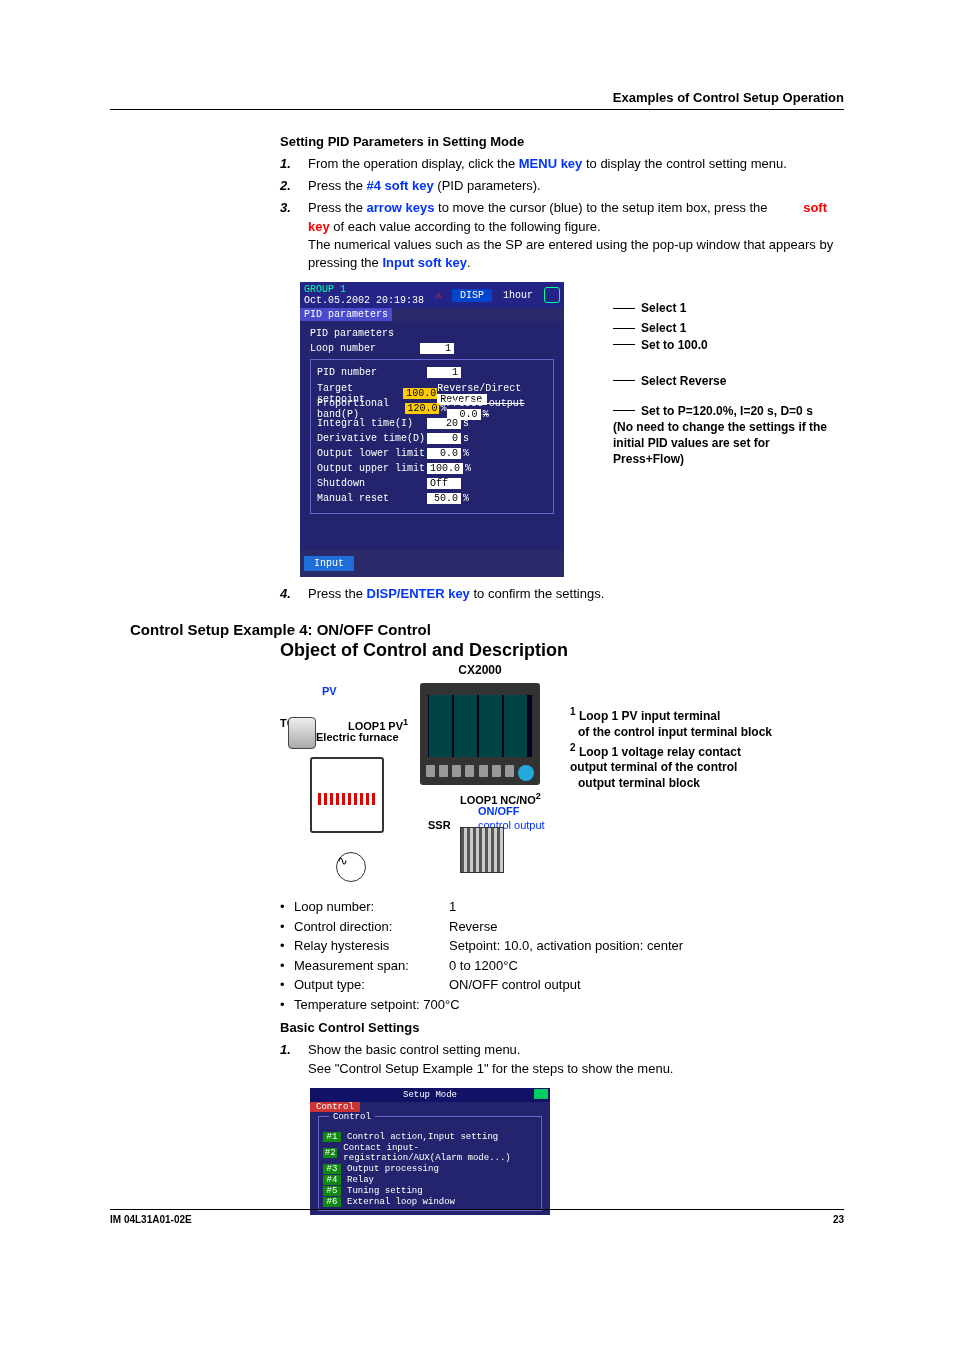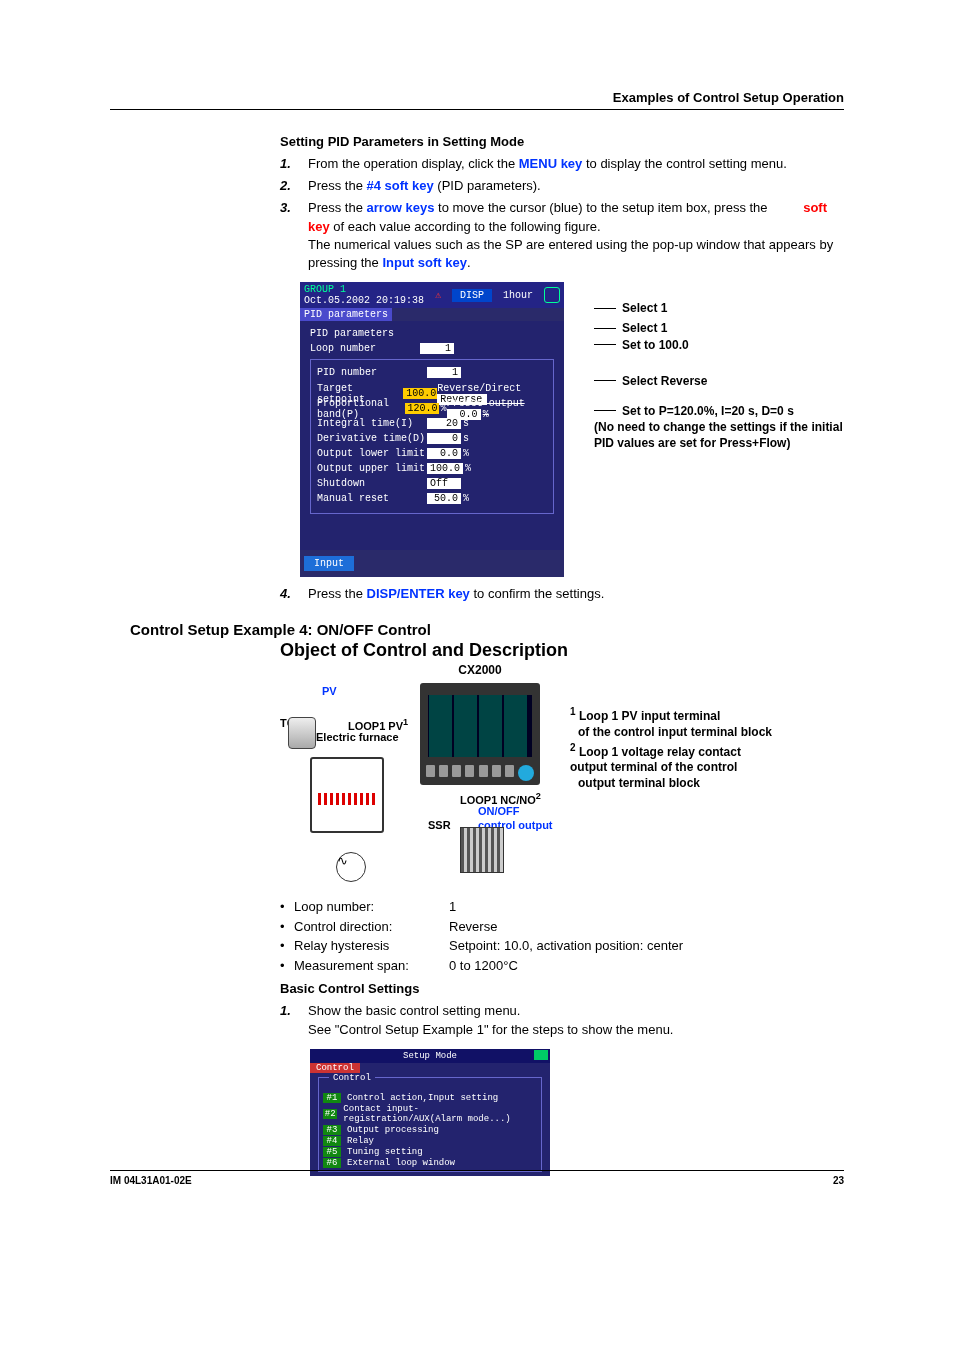--- a/index.html
+++ b/index.html
@@ -48,20 +48,21 @@
     font-style: italic;
     font-weight: bold;
   }
   .kw { color: #0033ff; font-weight: bold; }
   .softred { color: #ff0000; font-weight: bold; margin-left: 32px; }
 
   
   .screenshot1 {
     display: flex;
     margin: 8px 0 8px 190px;
+    gap: 19px;
   }
   .s1-img {
     width: 330px;
     background: #2a2a6a;
     font-family: "Courier New", monospace;
     font-size: 10px;
     color: #fff;
   }
   .s1-titlebar {
     background: #242486;
@@ -370,40 +371,42 @@
               <span></span>
               <span></span>
               <span></span>
               <span></span>
               <span class="knob"></span>
             </div>
         </div>
         <span class="link-lbl" style="left:180px;top:114px;"><span>LOOP1 NC/NO</span><sup>2</sup></span>
         <span class="link-lbl blue-lbl" style="left:198px;top:128px;">ON/OFF</span>
         <span class="link-lbl" style="left:148px;top:142px;">SSR</span>
-        <span class="link-lbl blue-lbl" style="left:198px;top:142px;font-weight:bold;">control output</span>
+        <span class="link-lbl blue-lbl" style="left:198px;top:142px;font-weight:normal;">control output</span>
         <div class="ssr"></div>
         <div class="sine">∿</div>
       </div>
       <div class="diag-right">
         <div style="height:28px;"></div>
         <div><sup>1</sup> <span>Loop 1 PV input terminal</span></div>
         <div style="margin-left:8px;">of the control input terminal block</div>
         <div><sup>2</sup> <span>Loop 1 voltage relay contact</span></div>
         <div style="margin-left:0;">output terminal of the control</div>
         <div style="margin-left:8px;">output terminal block</div>
       </div>
     </div>
   </div>
 
   <ul class="bul-list">
     <li><span class="k">Loop number:</span><span>1</span></li>
     <li><span class="k">Control direction:</span><span>Reverse</span></li>
     <li><span class="k">Relay hysteresis</span><span>Setpoint: 10.0, activation position: center</span></li>
     <li><span class="k">Measurement span:</span><span>0 to 1200°C</span></li>
+    <li><span class="k">Output type:</span><span>ON/OFF control output</span></li>
+    <li><span class="k" style="width:auto;">Temperature setpoint: 700°C</span></li>
   </ul>
 
   <div class="indent-a">
     <h4 class="sub">Basic Control Settings</h4>
     <ol class="ol-list">
       <li>
         <span class="num">1.</span>
         <span>Show the basic control setting menu.</span><br>
         <span>See "Control Setup Example 1" for the steps to show the menu.</span>
       </li>

